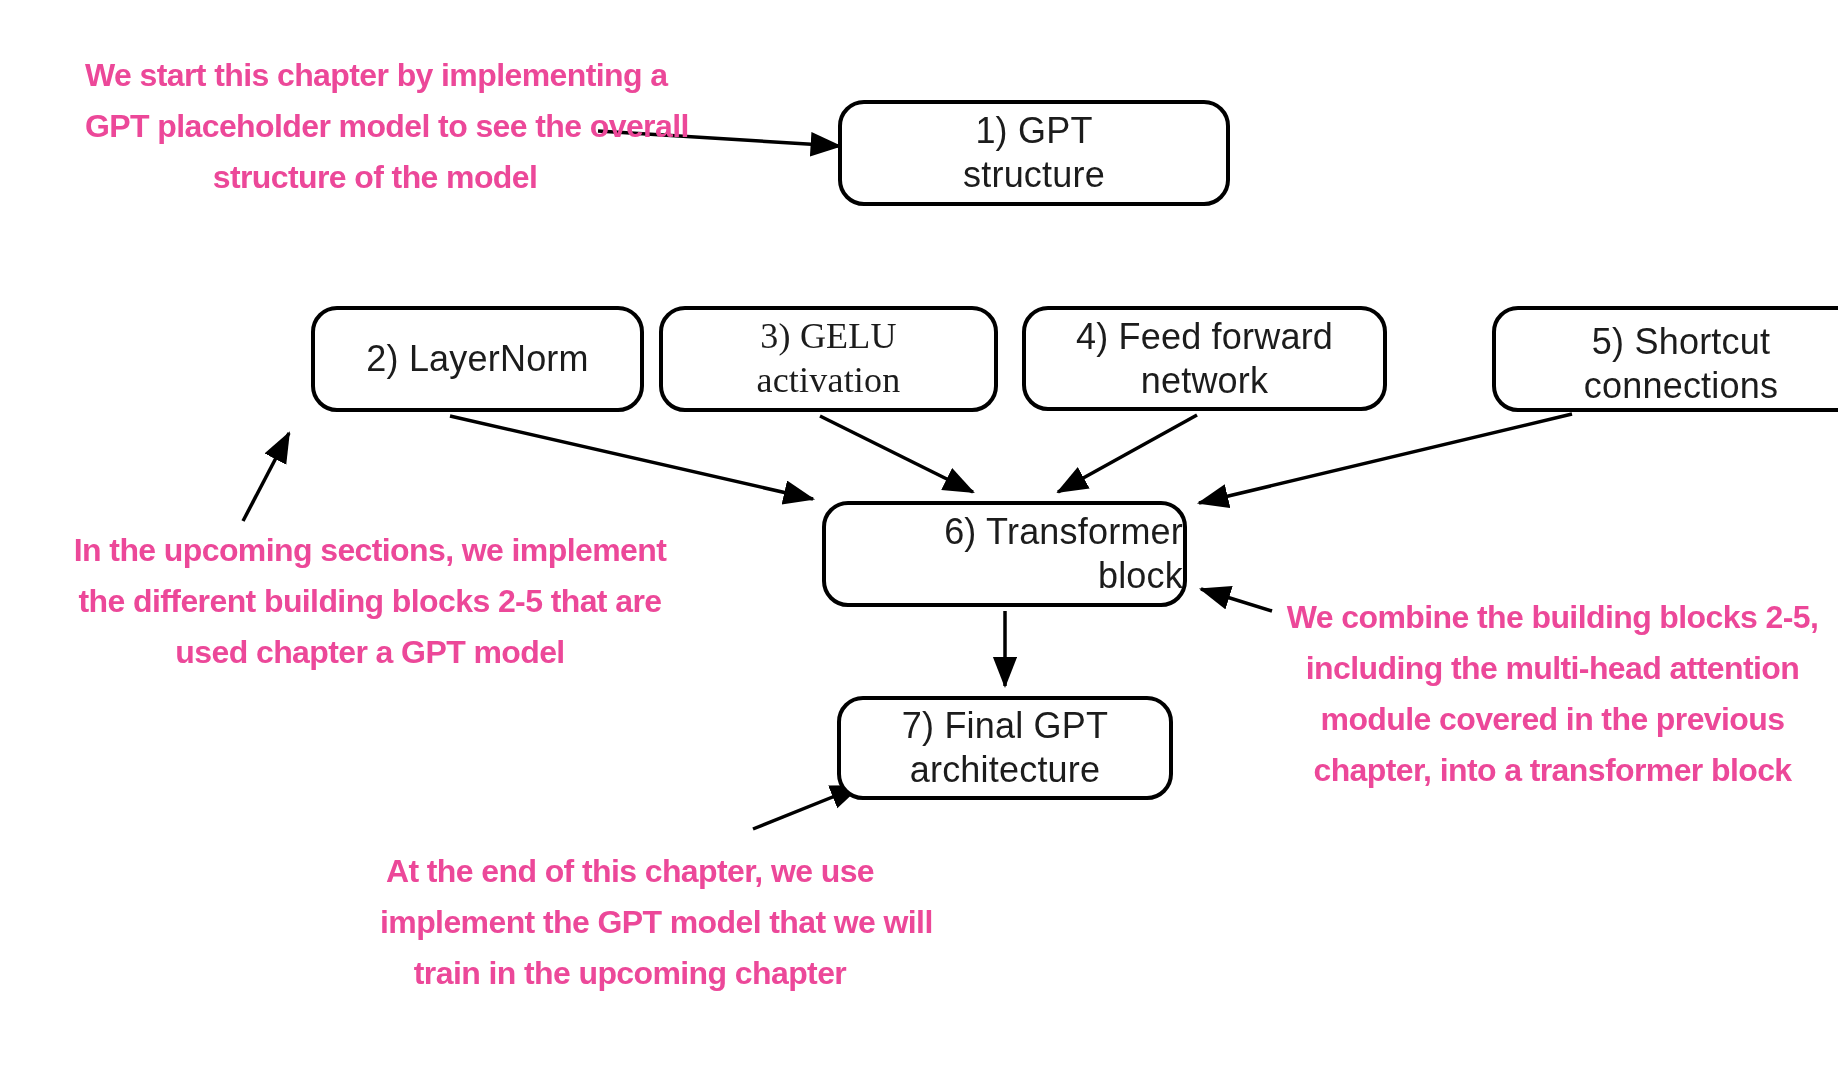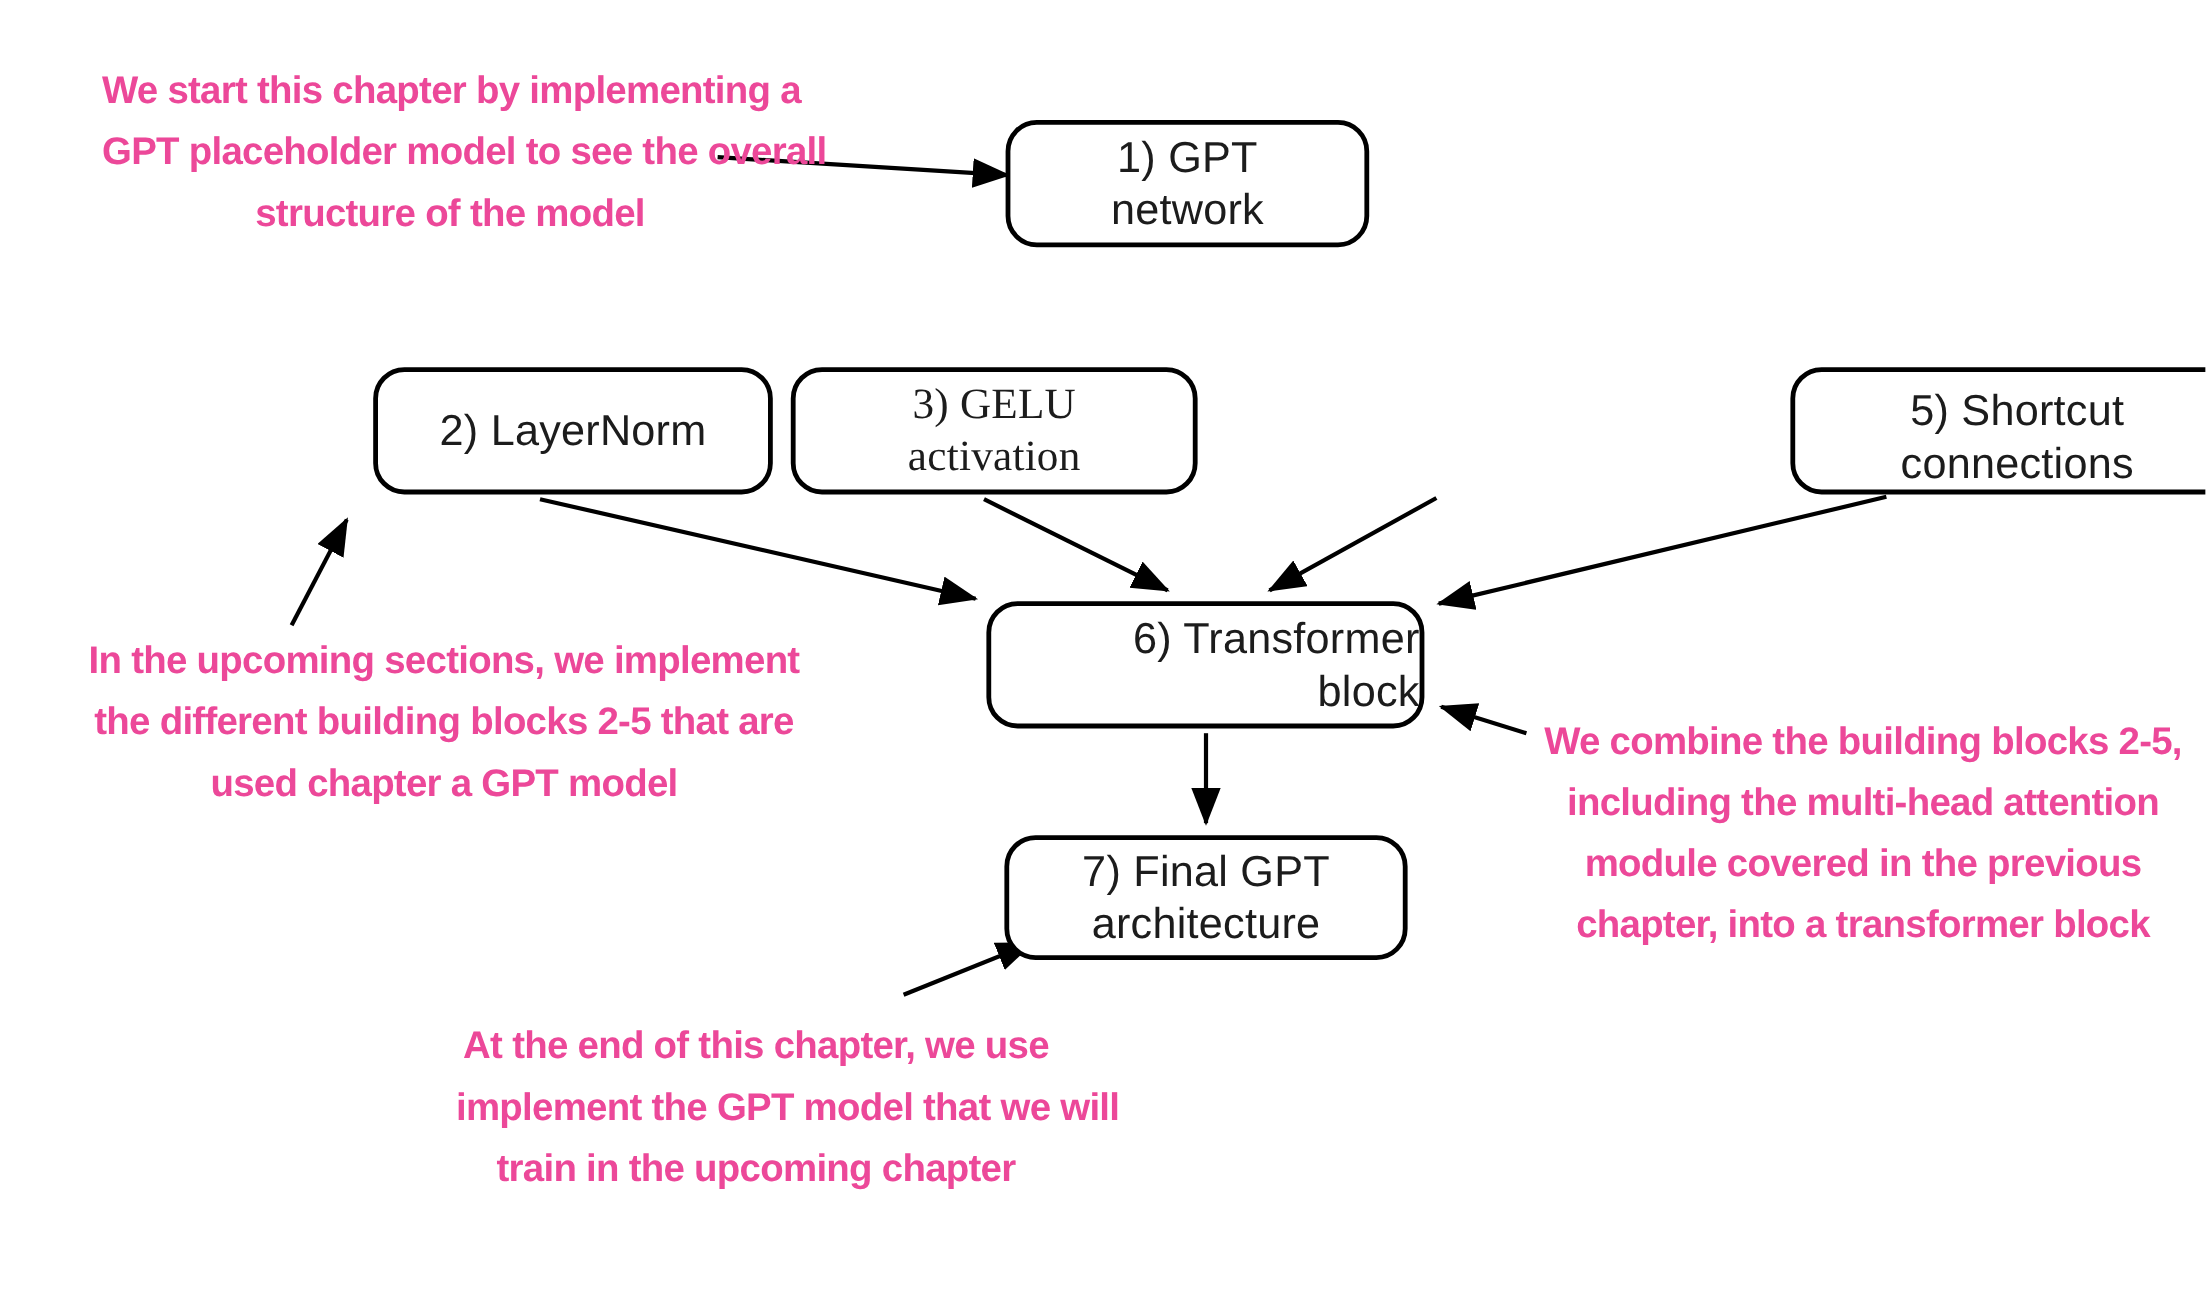--- a/index.html
+++ b/index.html
@@ -42,21 +42,21 @@
     position: absolute;
     text-align: center;
     font-weight: bold;
     font-size: 32px;
     line-height: 51px;
     color: #ec4899;
     letter-spacing: -0.6px;
   }
   .note span { display: block; white-space: nowrap; }
   
-  #box-1 { left: 838px;  top: 100px; width: 303px; height: 106px; }
+  #box-1 { left: 838px;  top: 100px; width: 392px; height: 106px; }
   #box-2 { left: 267px;  top: 306px; width: 333px; height: 106px; margin-left: 44px; }
   #box-3 { left: 659px;  top: 306px; width: 339px; height: 106px; font-family: Liberation Serif, serif; }
   #box-4 { left: 1022px; top: 306px; width: 365px; height: 105px; }
   #box-5 { left: 1492px; top: 306px; width: 378px; height: 106px; justify-content: flex-end; }
   #box-6 { left: 822px;  top: 501px; width: 365px; height: 106px; align-items: flex-end; }
   #box-7 { left: 837px;  top: 696px; width: 336px; height: 104px; }
   
   #note-start    { left: 85px;   top: 50px;  width: 580px; }
   #note-building { left: 60px;   top: 525px; width: 620px; }
   #note-combine  { left: 1280px; top: 592px; width: 545px; }
@@ -81,32 +81,36 @@
       <line x1="1197" y1="415" x2="1058" y2="492" marker-end="url(#ah)"></line>
       <line x1="1572" y1="414" x2="1199" y2="503" marker-end="url(#ah)"></line>
       <line x1="1272" y1="611" x2="1201" y2="589" marker-end="url(#ah)"></line>
       <line x1="1005" y1="611" x2="1005" y2="686" marker-end="url(#ah)"></line>
       <line x1="753" y1="829" x2="860" y2="786" marker-end="url(#ah)"></line>
     </g>
   </svg>
 
   <div class="node" id="box-1">
     <span>1) GPT</span>
-    <span>network</span>
+    <span>structure</span>
   </div>
 
   <div class="node" id="box-2">
     <span>2) LayerNorm</span>
   </div>
 
   <div class="node" id="box-3">
     <span>3) GELU</span>
     <span>activation</span>
   </div>
 
+  <div class="node" id="box-4">
+    <span>4) Feed forward</span>
+    <span>network</span>
+  </div>
 
   <div class="node" id="box-5">
     <span>5) Shortcut</span>
     <span>connections</span>
   </div>
 
   <div class="node" id="box-6">
     <span>6) Transformer</span>
     <span>block</span>
   </div>

